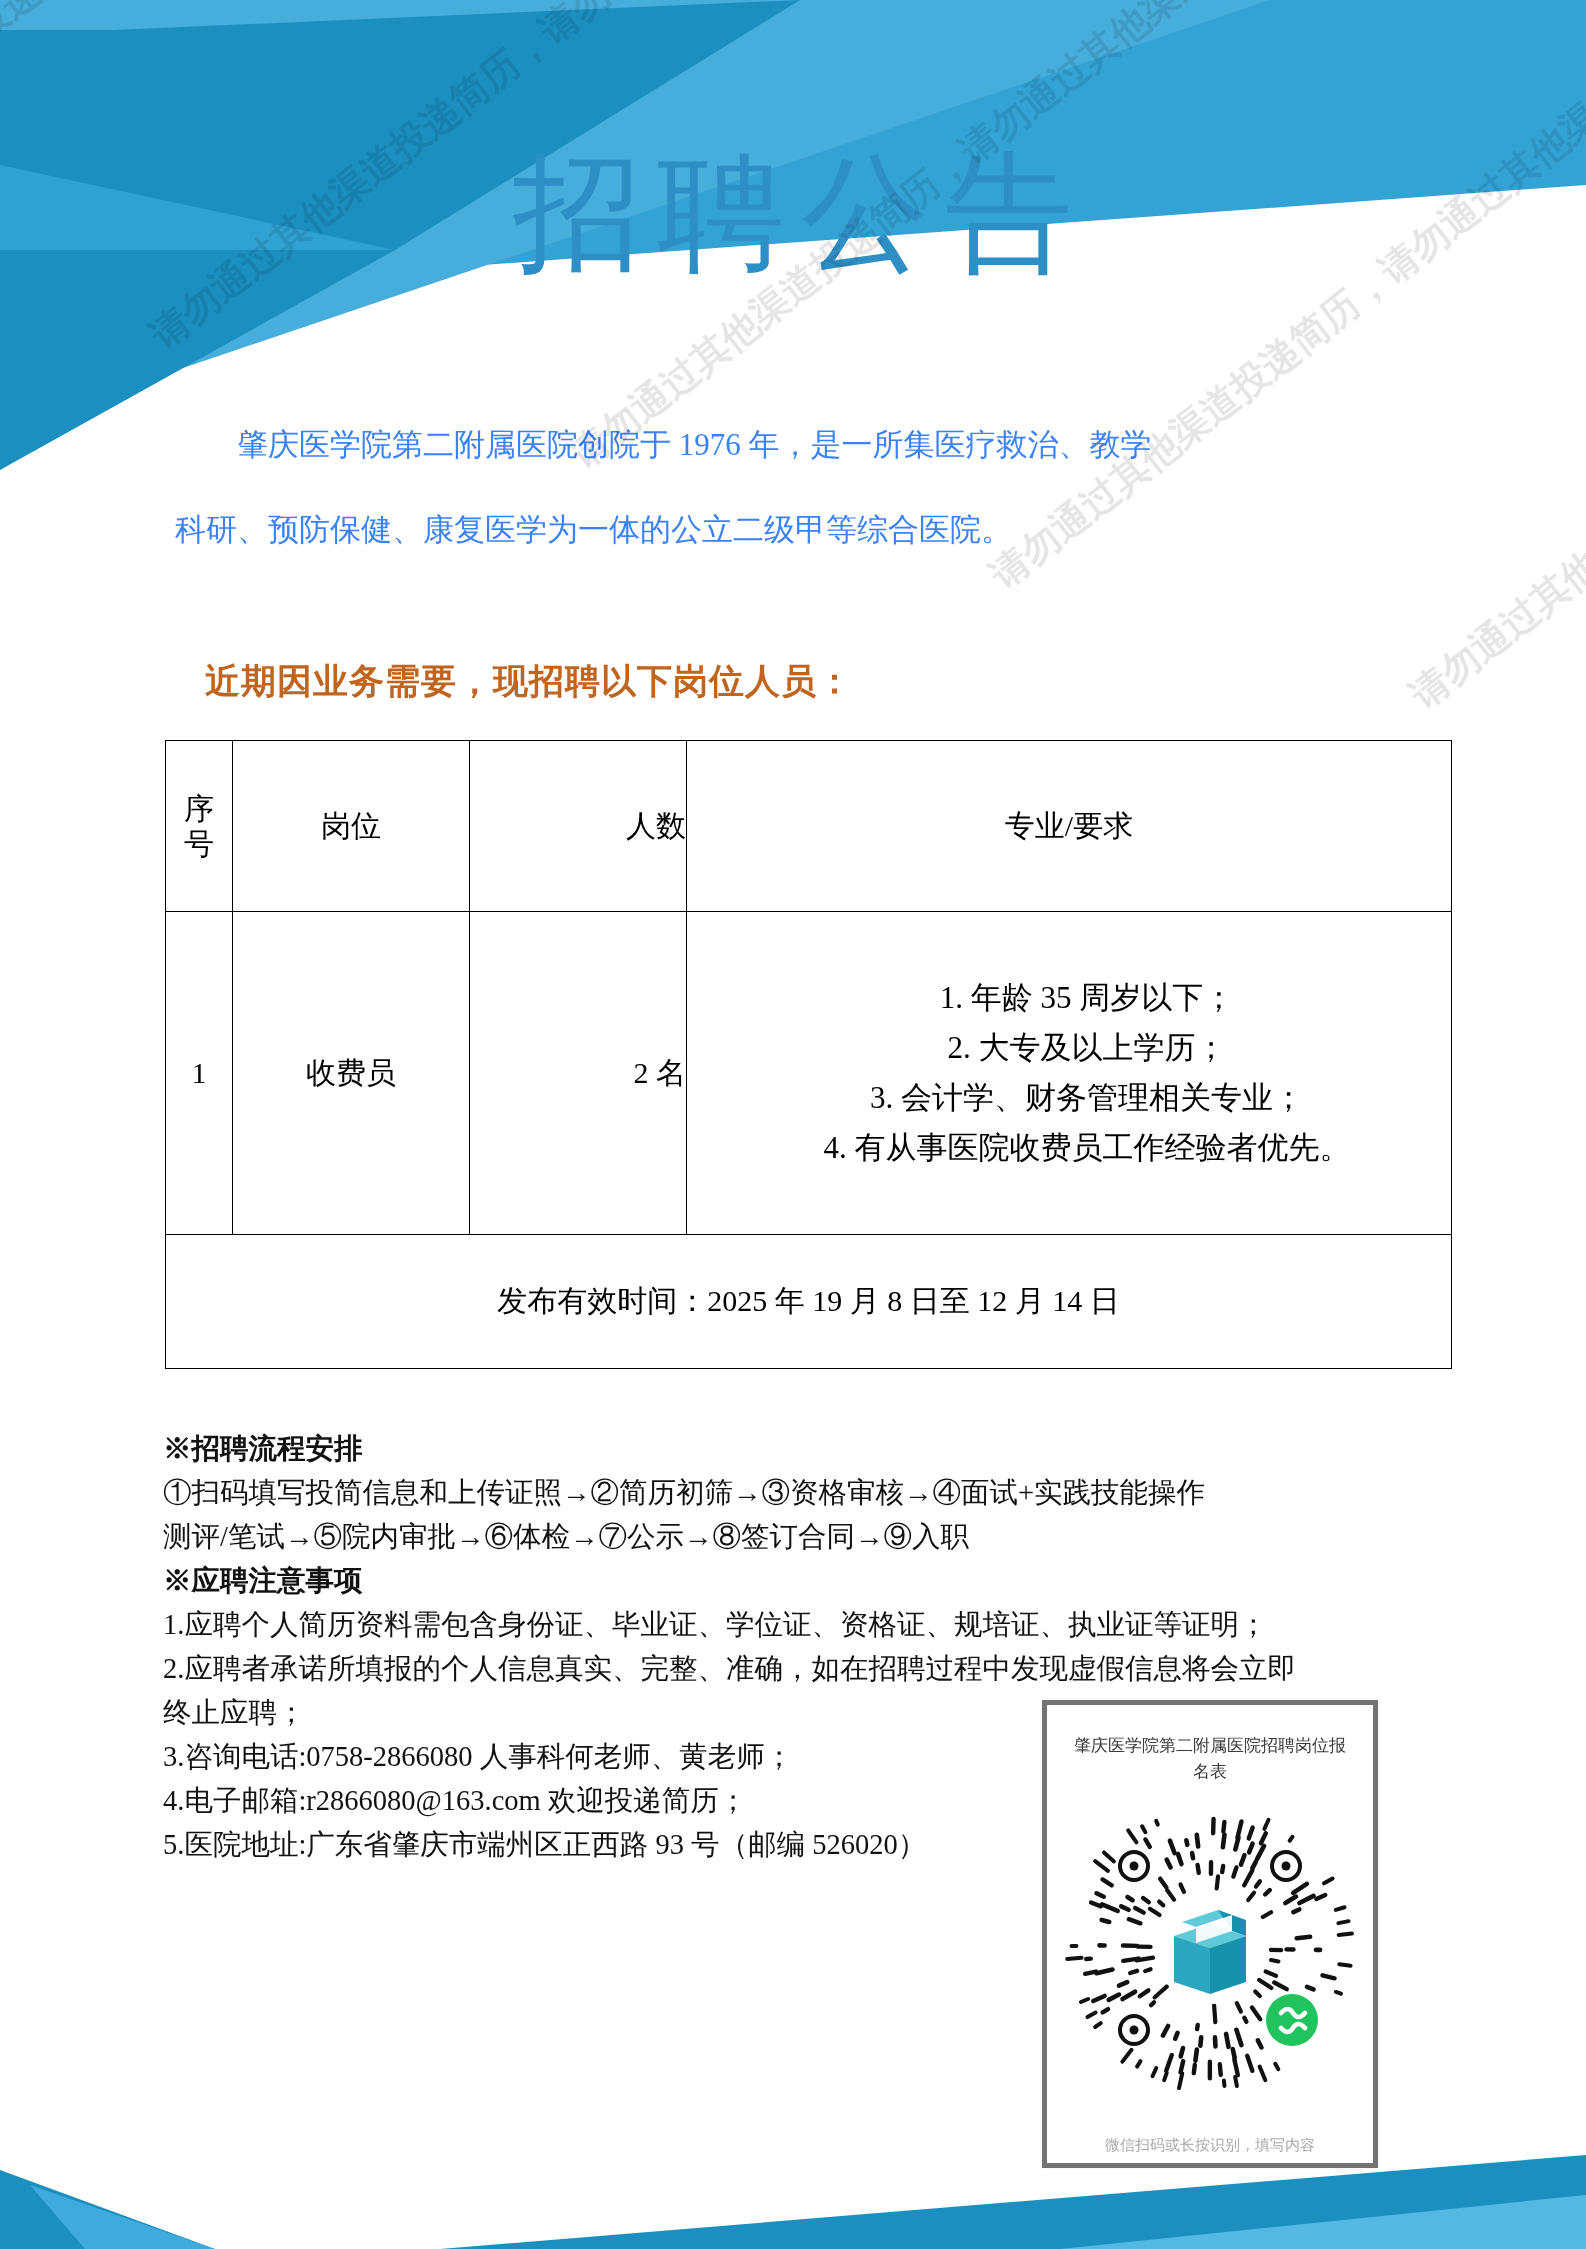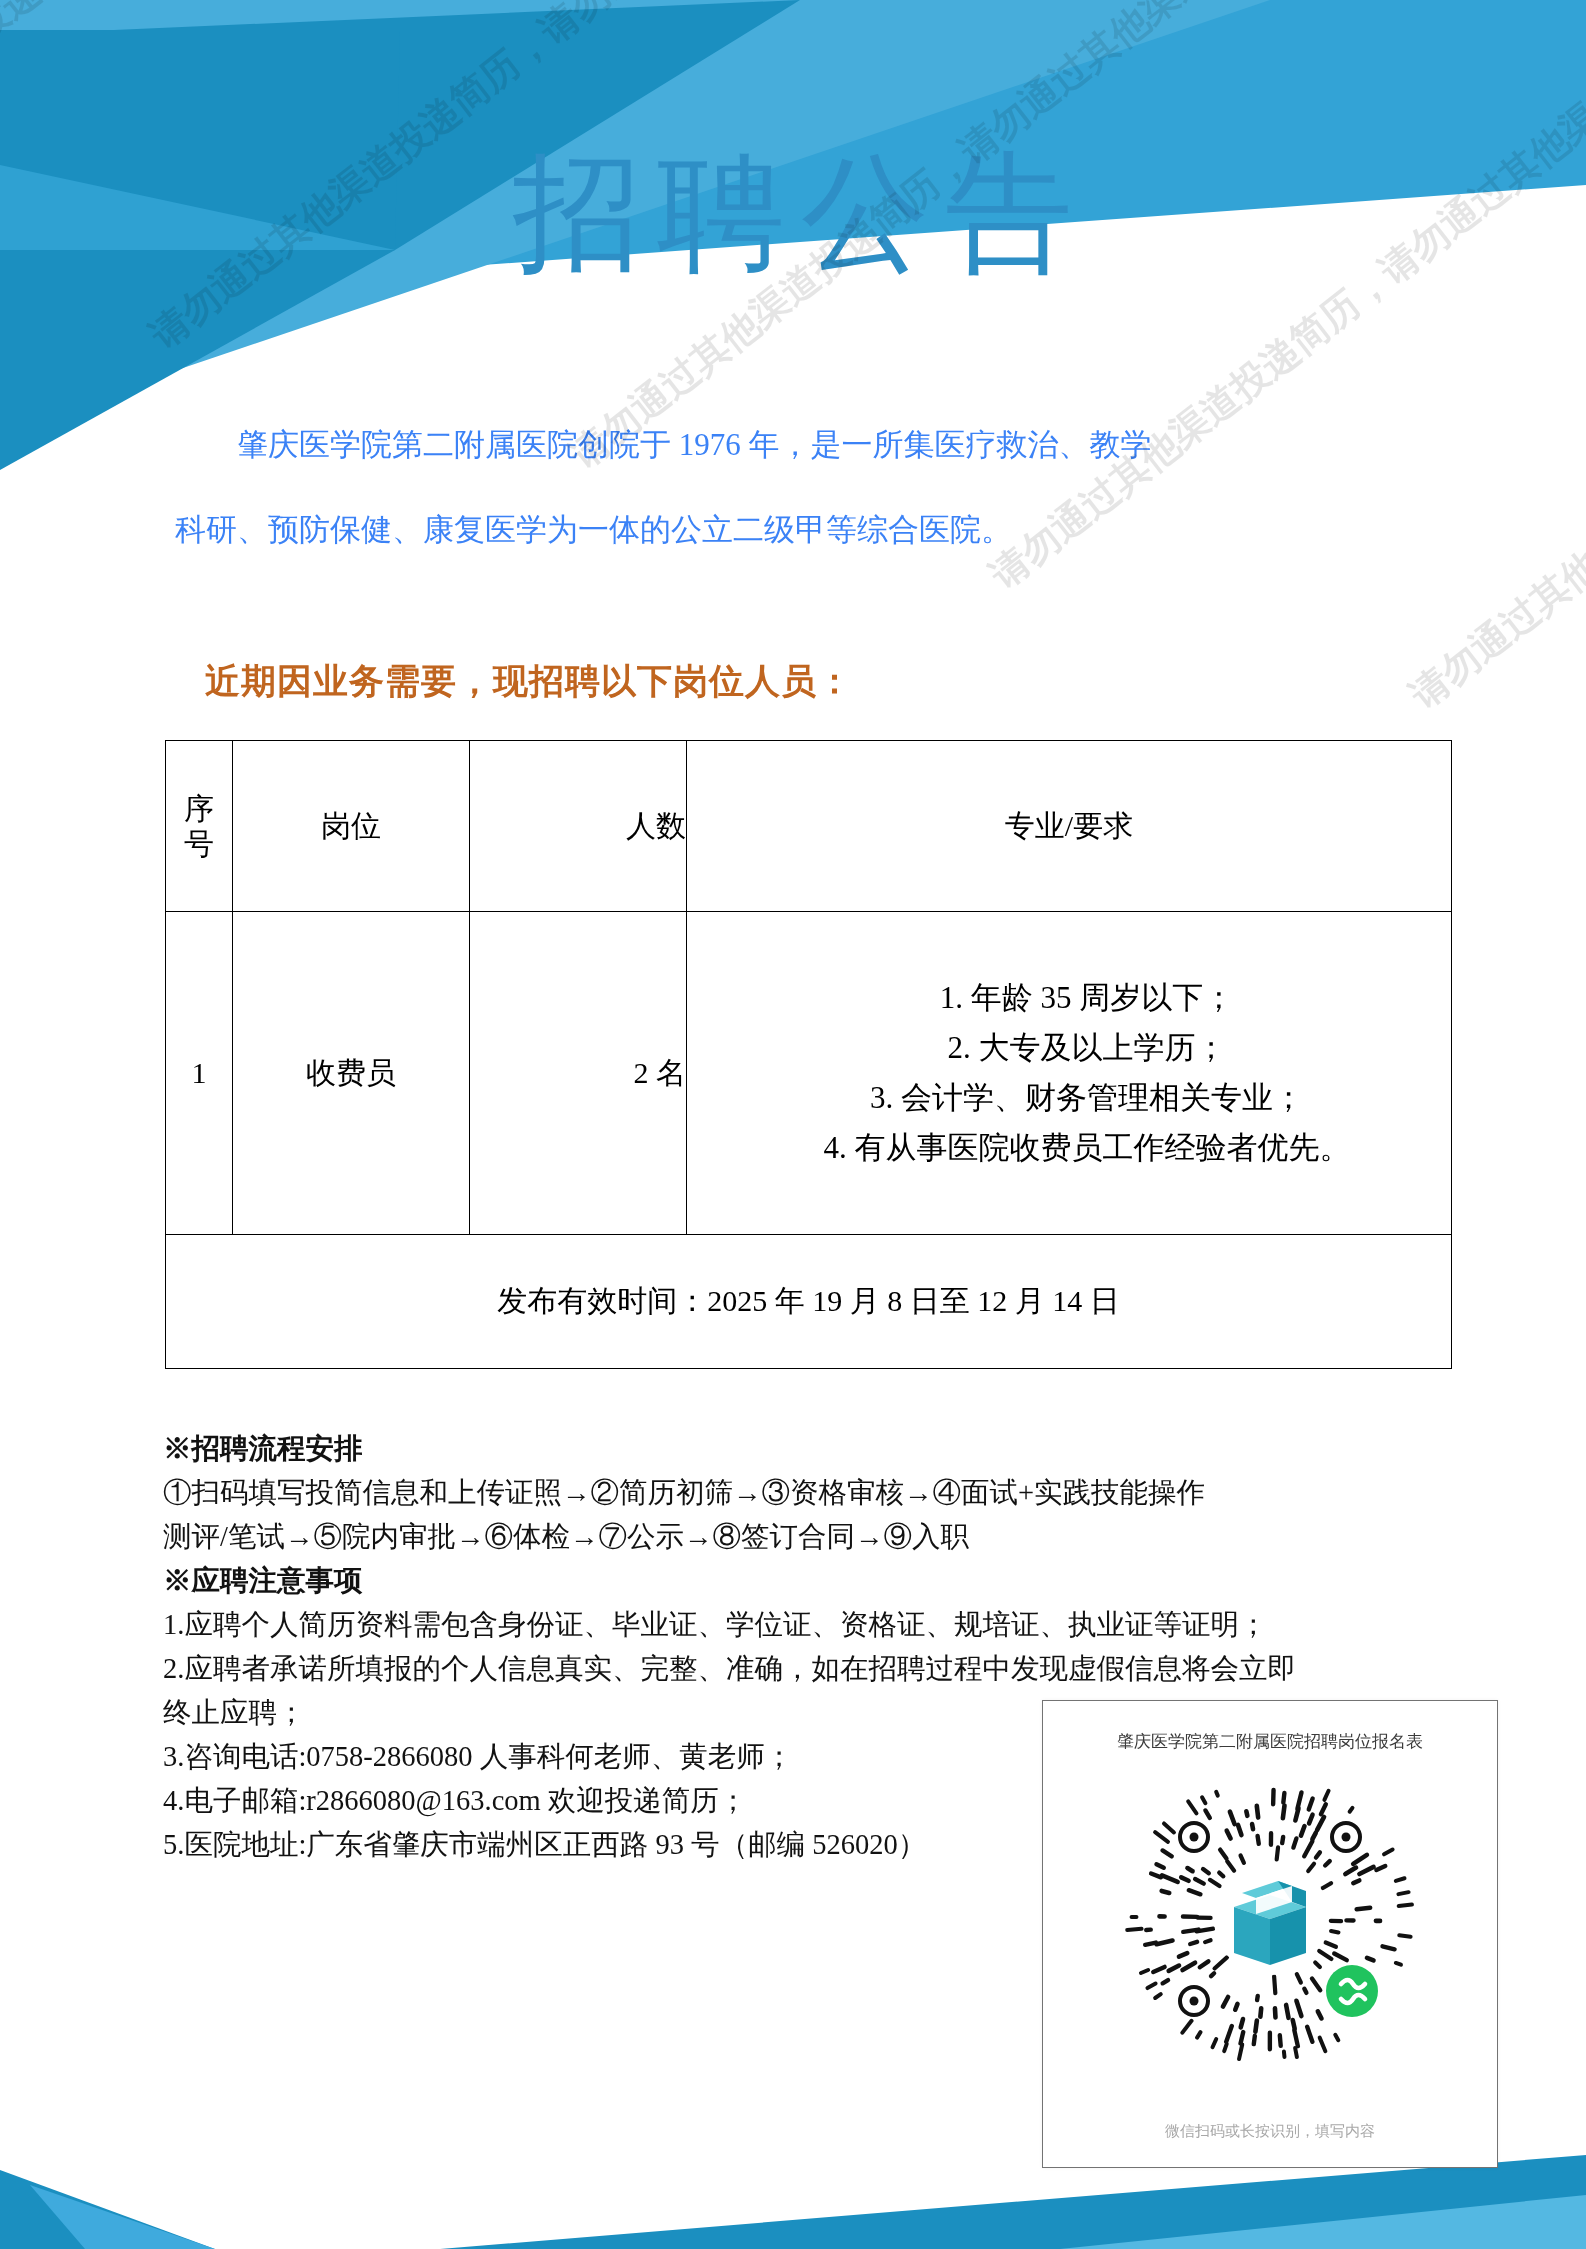--- a/index.html
+++ b/index.html
@@ -120,24 +120,24 @@
   }
   .notes .hd { font-weight: 700; }
   .notes .ln { white-space: normal; }
   .notes .wrapline { width: 1150px; }
 
   
   .qrcard {
     position: absolute;
     left: 1042px;
     top: 1700px;
-    width: 456px;
+    width: 336px;
     height: 468px;
     background: #ffffff;
-    border: 1px solid #737373;
+    border: 5px solid #737373;
     box-sizing: border-box;
     box-shadow: 0 0 4px rgba(0,0,0,0.05);
     z-index: 5;
   }
   .qr-title {
     margin: 28px 26px 0 26px;
     text-align: center;
     font-family: "Liberation Sans", "DejaVu Sans", sans-serif;
     font-size: 17px;
     line-height: 1.5;
@@ -145,21 +145,21 @@
   }
   .qr-box {
     margin: 14px auto 0 auto;
     width: 300px;
     height: 300px;
     position: relative;
   }
   .qr-caption {
     position: absolute;
     left: 0; right: 0;
-    bottom: 26px;
+    bottom: 8px;
     text-align: center;
     font-family: "Liberation Sans", "DejaVu Sans", sans-serif;
     font-size: 15px;
     color: #a8a8a8;
   }
 
   
   .watermark {
     position: absolute;
     left: 0; top: 0;

